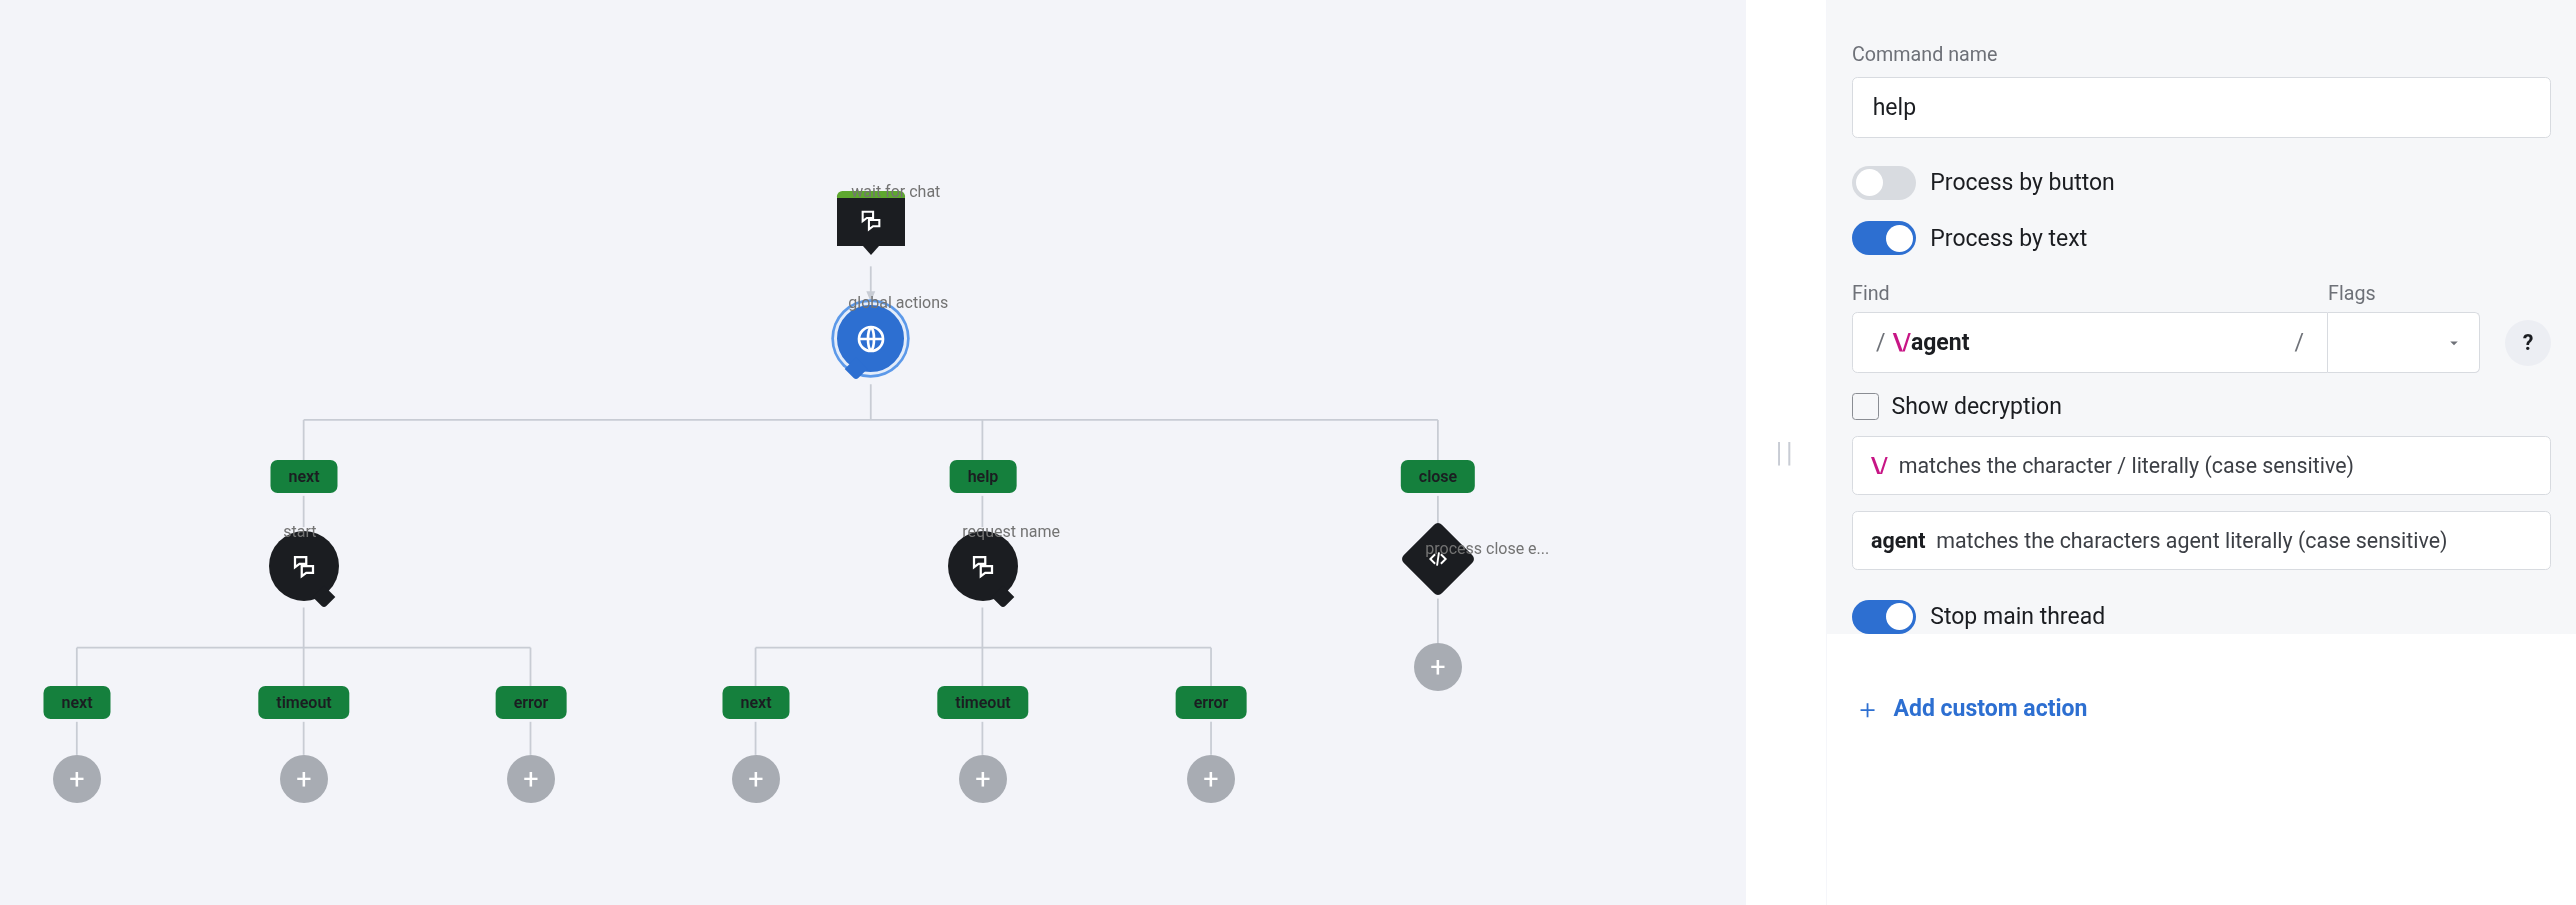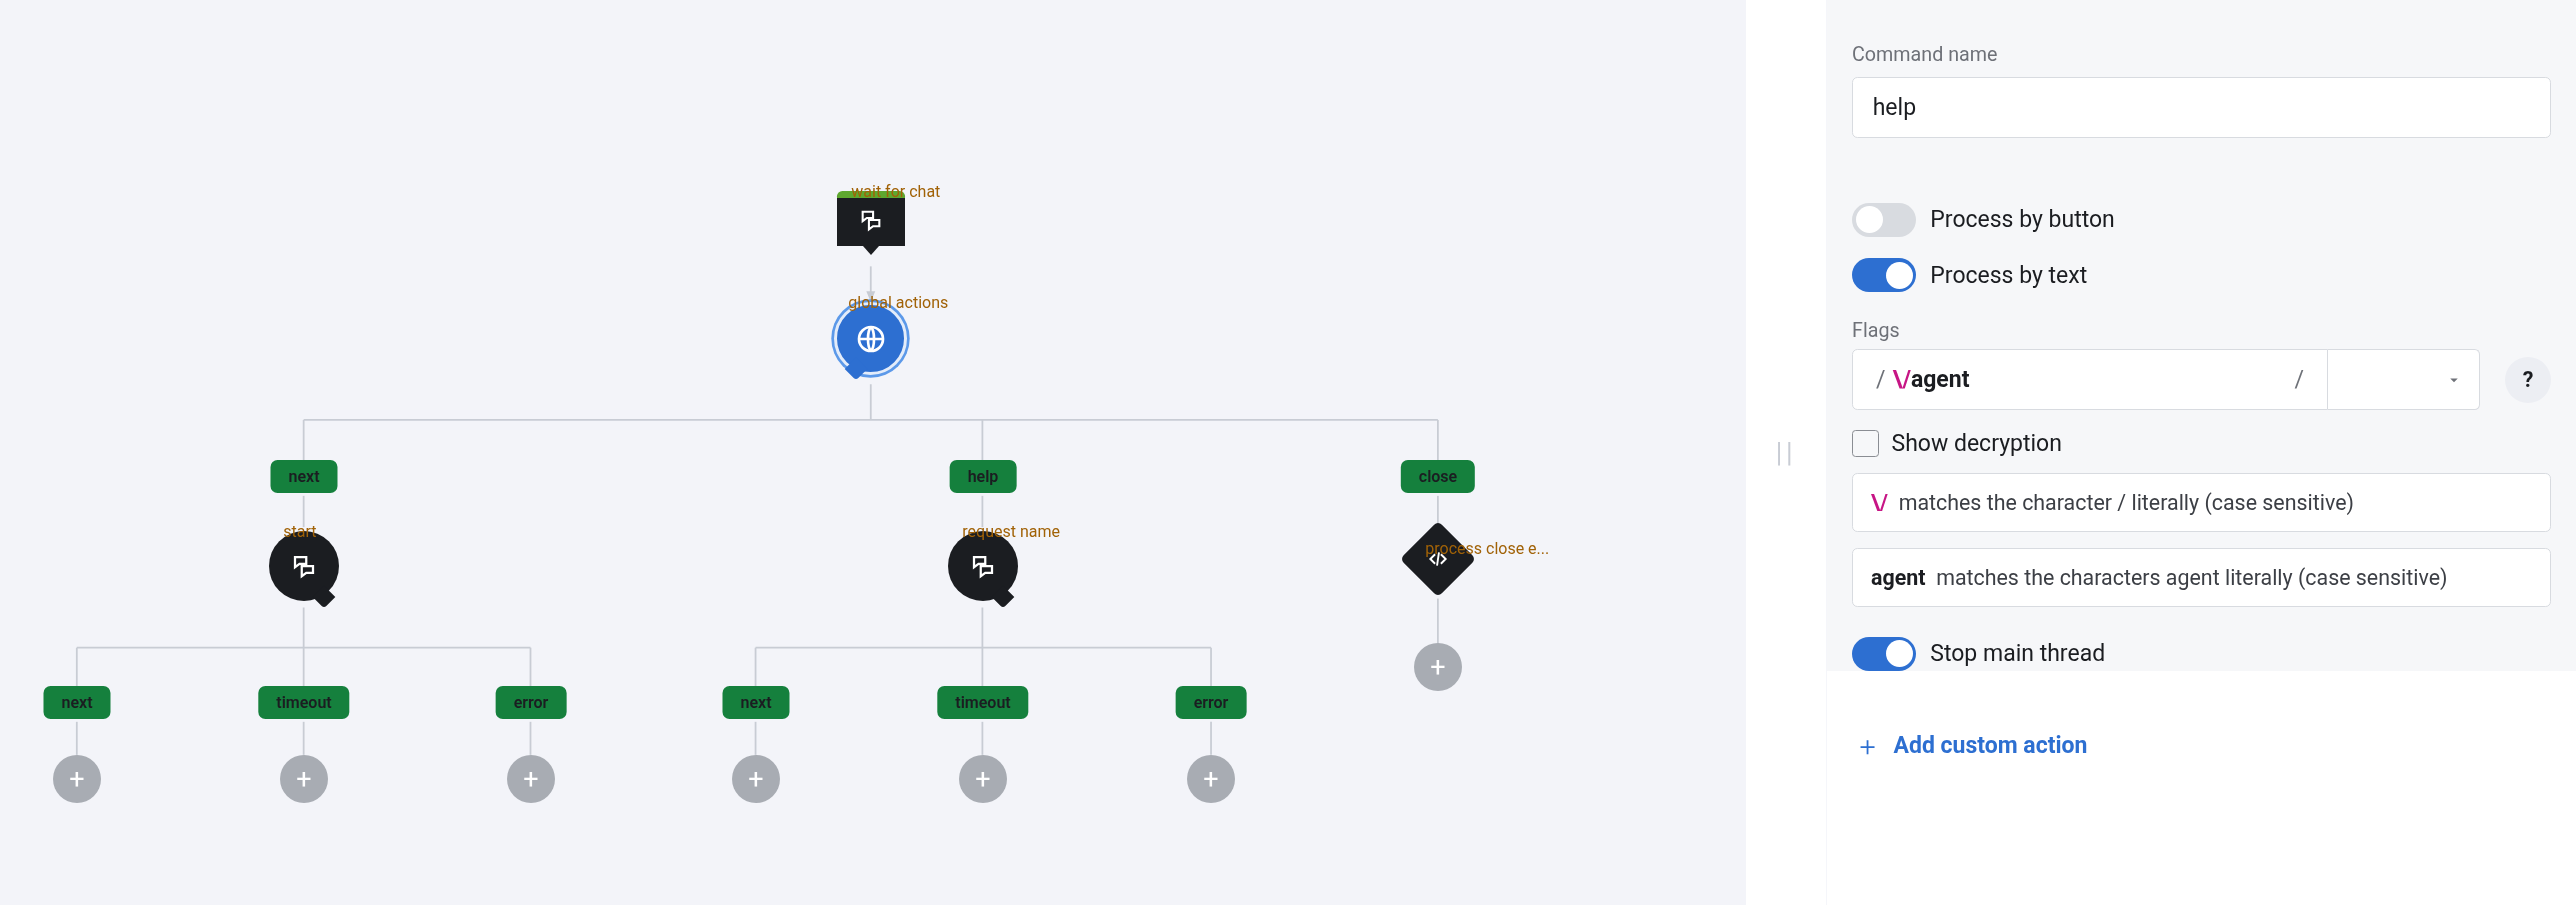--- a/index.html
+++ b/index.html
@@ -31,21 +31,21 @@
   }
   .connectors path { fill: none; stroke: #c8ccd4; stroke-width: 2; }
   .connectors .arrowhead { fill: #c8ccd4; }
 
   .node { position: absolute; }
   .node .label {
     position: absolute;
     left: 100%;
     margin-left: 14.3px;
     font-size: 16px;
-    color: #a16207;
+    color: #737373;
     white-space: nowrap;
     top: 50%;
     transform: translateY(-50%);
   }
 
   
   .wait-node {
     width: 68px; height: 55px;
     background: #1b1d21;
     border-top: 7.1px solid #5ea82f;
@@ -422,35 +422,38 @@
   <div class="inner" style="padding-top:0;">
     <div class="section-label" style="margin-top:0; opacity:.4; height:0; overflow:hidden;">Process as</div>
 
 
     <div class="section-label" style="margin-top:43px;">Command name</div>
 
     <div class="textinput">
       <span>help</span>
     </div>
 
-    <div class="toggle-row" style="margin-top:65px;">
+    <div class="toggle-row" style="margin-top:28px;">
       <div class="toggle">
           <div class="knob"></div>
         </div>
       <span>Process by button</span>
     </div>
 
     <div class="toggle-row">
       <div class="toggle on">
           <div class="knob"></div>
         </div>
       <span>Process by text</span>
     </div>
 
     <div class="findflags">
+      <div class="ff-col">
+        <div class="ff-label">Find</div>
+      </div>
       <div class="ff-col flags">
         <div class="ff-label">Flags</div>
       </div>
       <div style="width:71px;"></div>
     </div>
 
     <div class="regex-row">
       <div class="regex-input">
         <span class="delim">/</span>
         <span class="esc">\/</span>

